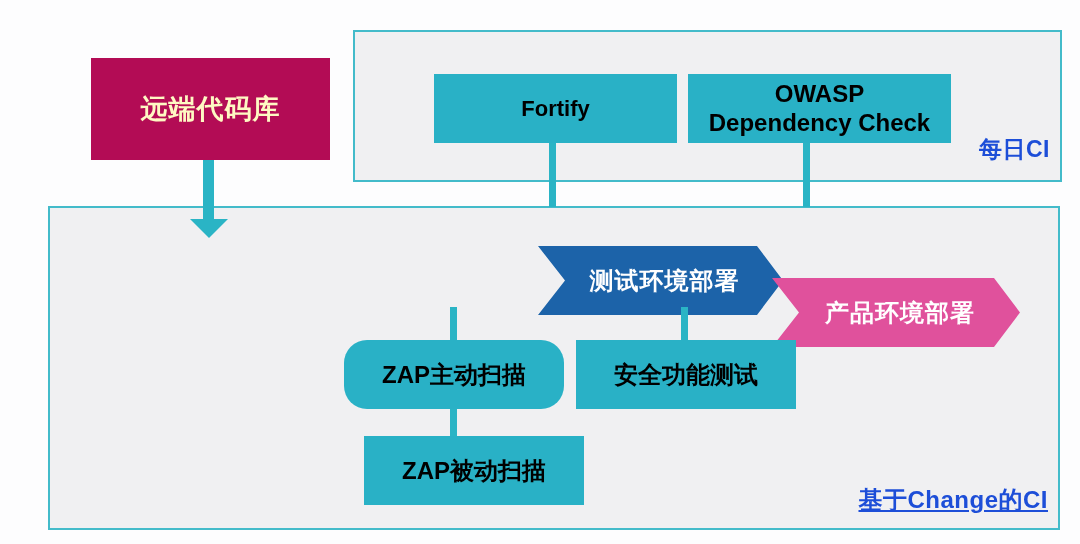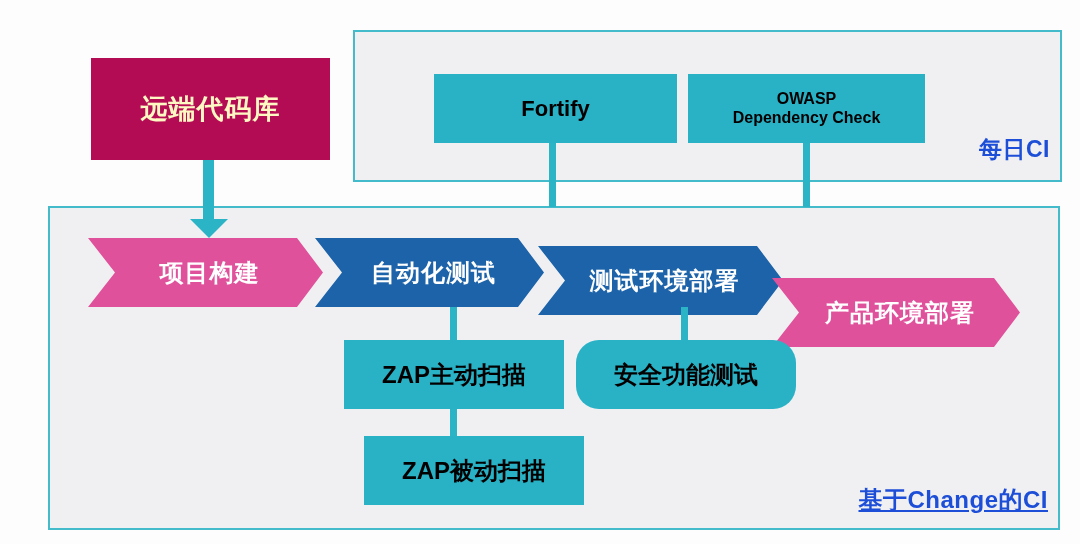--- a/index.html
+++ b/index.html
@@ -46,24 +46,24 @@
   
   .tool-box {
     position: absolute;
     background: #29b1c6;
     color: #000000;
     display: flex; align-items: center; justify-content: center;
     text-align: center;
     font-weight: 700;
   }
   .tool-fortify     { left: 434px; top: 74px;  width: 243px; height: 69px; font-size: 22px; font-weight: 600; }
-  .tool-owasp       { left: 688px; top: 74px;  width: 237px; height: 69px; font-size: 16px; font-weight: 600;
+  .tool-owasp       { left: 688px; top: 74px;  width: 263px; height: 69px; font-size: 24px; font-weight: 600;
                       white-space: pre-line; line-height: 1.18; }
-  .tool-zap-active  { left: 344px; top: 340px; width: 220px; height: 69px; font-size: 24px; }
-  .tool-sec-func    { left: 576px; top: 340px; width: 220px; height: 69px; font-size: 24px; border-radius: 23px; }
+  .tool-zap-active  { left: 344px; top: 340px; width: 220px; height: 69px; font-size: 24px; border-radius: 23px; }
+  .tool-sec-func    { left: 576px; top: 340px; width: 220px; height: 69px; font-size: 24px; }
   .tool-zap-passive { left: 364px; top: 436px; width: 220px; height: 69px; font-size: 24px; }
 
   
   .chevron {
     position: absolute;
     top: 238px; height: 69px;
     color: #fff;
     font-size: 24px; font-weight: 700;
     display: flex; align-items: center; justify-content: center;
     letter-spacing: 1px;
@@ -120,22 +120,20 @@
   <div class="arrow-down-stem"></div>
   <div class="arrow-down-head"></div>
 
   <div class="tool-box tool-fortify">Fortify</div>
   <div class="tool-box tool-owasp">OWASP
 Dependency Check</div>
 
   <div class="connector conn-fortify"></div>
   <div class="connector conn-owasp"></div>
 
-  <div class="chevron pink stage-1">项目构建</div>
-  <div class="chevron blue stage-2">自动化测试</div>
   <div class="chevron blue stage-3">测试环境部署</div>
   <div class="chevron pink stage-4">产品环境部署</div>
 
   <div class="connector conn-auto"></div>
   <div class="connector conn-zap"></div>
   <div class="connector conn-env"></div>
 
   <div class="tool-box tool-zap-active">ZAP主动扫描</div>
   <div class="tool-box tool-sec-func">安全功能测试</div>
   <div class="tool-box tool-zap-passive">ZAP被动扫描</div>

